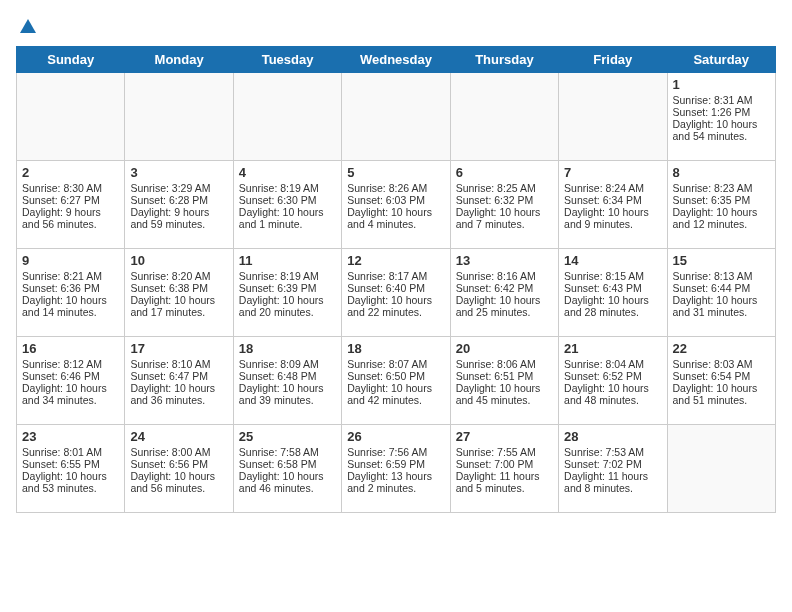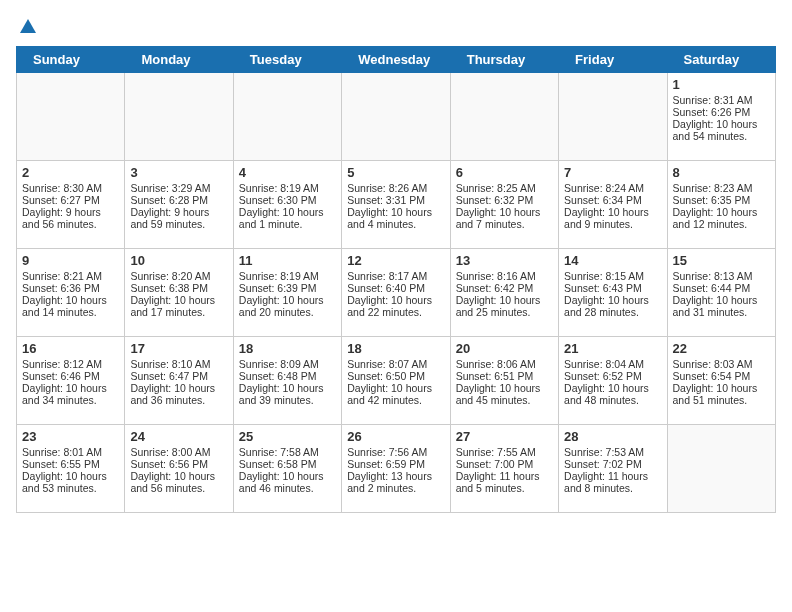--- a/index.html
+++ b/index.html
@@ -34,21 +34,21 @@
       margin-left: 4px;
       vertical-align: middle;
     }
     .title-block { text-align: right; }
     .title-block h1 { font-size: 32px; color: #333; font-weight: bold; }
     .title-block h2 { font-size: 15px; color: #555; font-weight: normal; }
     .calendar { width: 100%; border-collapse: collapse; }
     .calendar th {
       background: #1a6faf;
       color: #fff;
-      text-align: left;
+      text-align: center;
       padding: 5px 16px;
       font-size: 13px;
       border: 1px solid #1a6faf;
     }
     .calendar td {
       border: 1px solid #ccc;
       vertical-align: top;
       padding: 4px 5px;
       font-size: 10.5px;
       color: #333;
@@ -95,21 +95,21 @@
   <tr>
         <td class="empty"></td>
         <td class="empty"></td>
         <td class="empty"></td>
         <td class="empty"></td>
         <td class="empty"></td>
         <td class="empty"></td>
         <td>
           <span class="day-num">1</span>
           <div>Sunrise: 8:31 AM</div>
-          <div>Sunset: 6:26 PM</div>
+          <div>Sunset: 1:26 PM</div>
           <div>Daylight: 10 hours and 54 minutes.</div>
         </td>
       </tr>
       <tr>
         <td>
           <span class="day-num">2</span>
           <div>Sunrise: 8:30 AM</div>
           <div>Sunset: 6:27 PM</div>
           <div>Daylight: 9 hours and 56 minutes.</div>
         </td>
@@ -121,21 +121,21 @@
         </td>
         <td>
           <span class="day-num">4</span>
           <div>Sunrise: 8:19 AM</div>
           <div>Sunset: 6:30 PM</div>
           <div>Daylight: 10 hours and 1 minute.</div>
         </td>
         <td>
           <span class="day-num">5</span>
           <div>Sunrise: 8:26 AM</div>
-          <div>Sunset: 3:31 PM</div>
+          <div>Sunset: 6:03 PM</div>
           <div>Daylight: 10 hours and 4 minutes.</div>
         </td>
         <td>
           <span class="day-num">6</span>
           <div>Sunrise: 8:25 AM</div>
           <div>Sunset: 6:32 PM</div>
           <div>Daylight: 10 hours and 7 minutes.</div>
         </td>
         <td>
           <span class="day-num">7</span>

